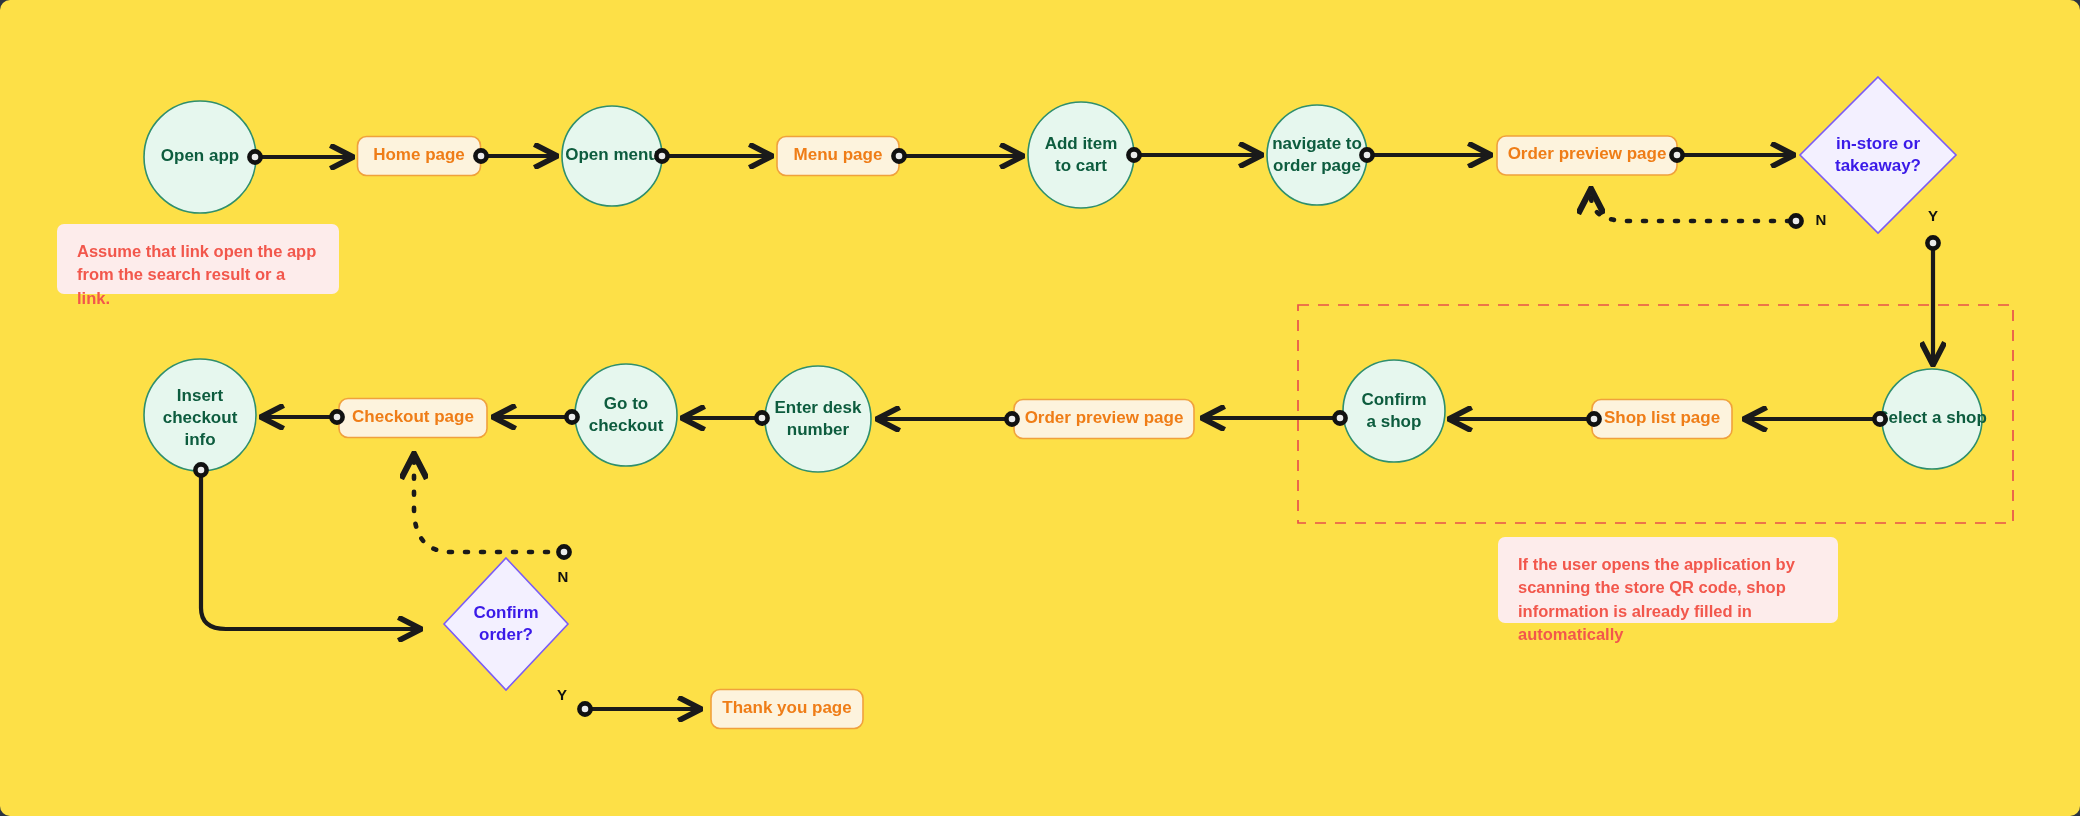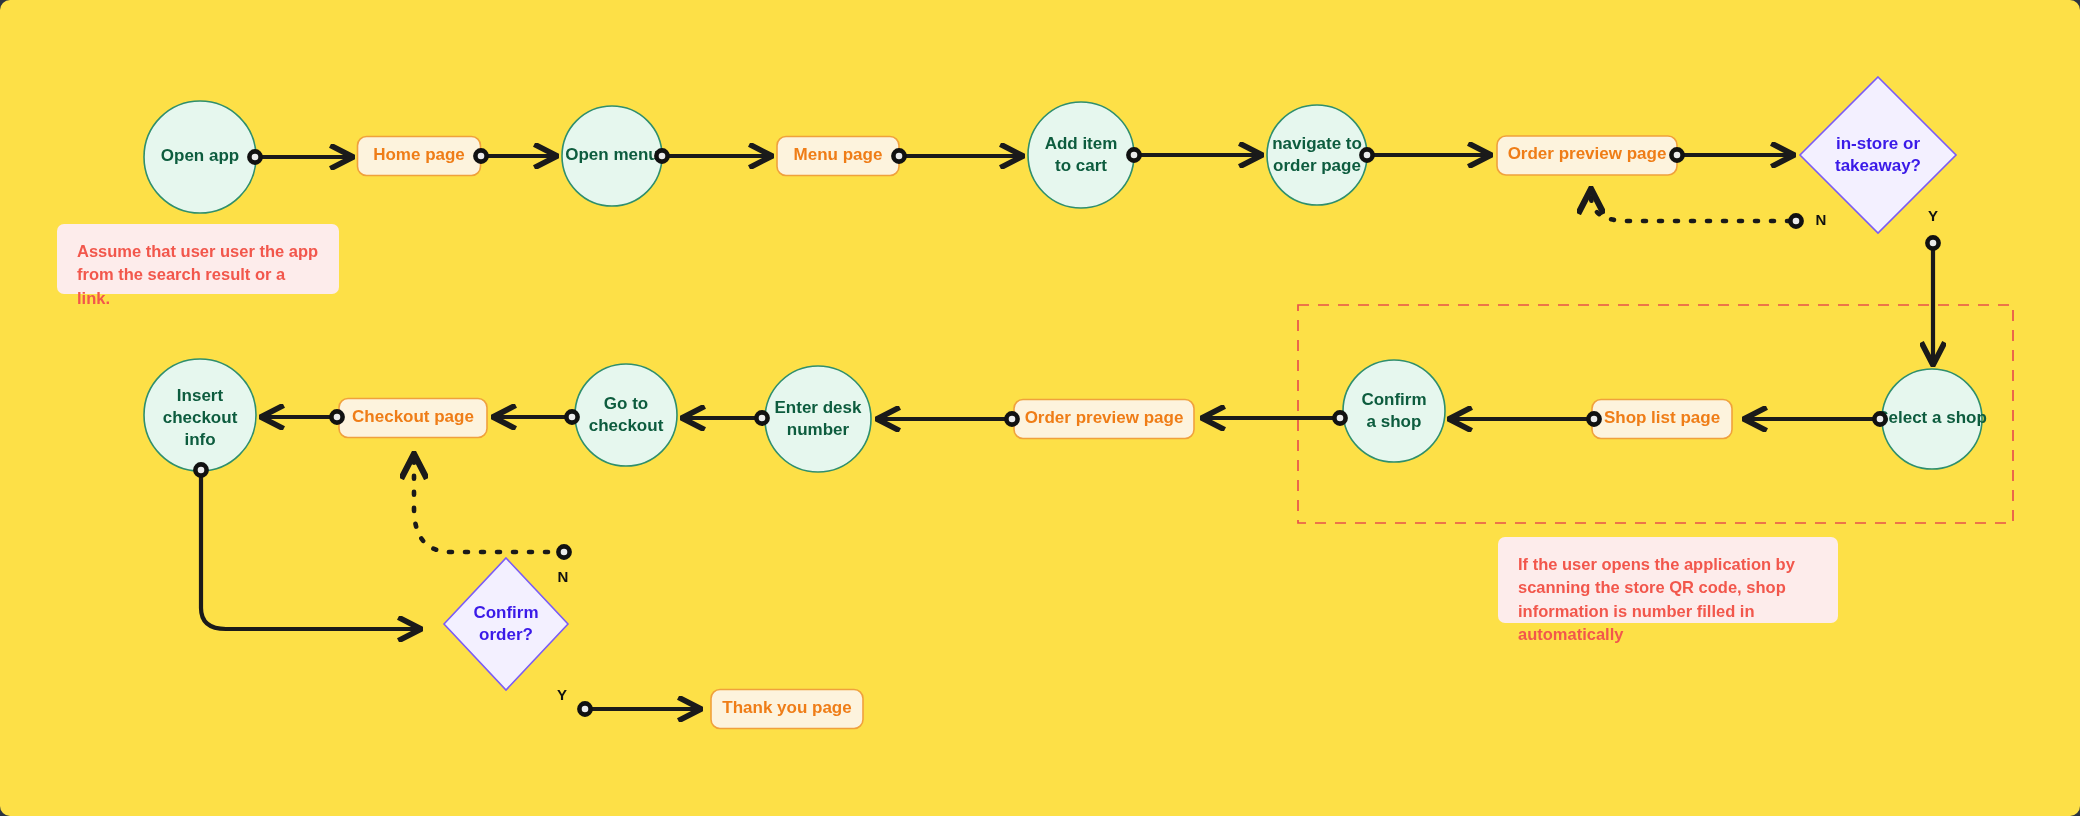--- a/index.html
+++ b/index.html
@@ -321,23 +321,23 @@
 
     <g>
       <text class="branch-label" x="1821" y="221">N</text>
       <text class="branch-label" x="1933" y="217">Y</text>
       <text class="branch-label" x="563" y="578">N</text>
       <text class="branch-label" x="562" y="696">Y</text>
     </g>
   </svg>
 
   <div class="note-box" style="left:57px; top:224px; width:282px; height:70px;">
-    <p class="note-text">Assume that user user the app
+    <p class="note-text">Assume that link open the app
 from the search result or a link.</p>
   </div>
 
   <div class="note-box" style="left:1498px; top:537px; width:340px; height:86px;">
     <p class="note-text">If the user opens the application by
 scanning the store QR code, shop
-information is number filled in automatically</p>
+information is already filled in automatically</p>
   </div>
 
 </div>
 
 </body></html>

